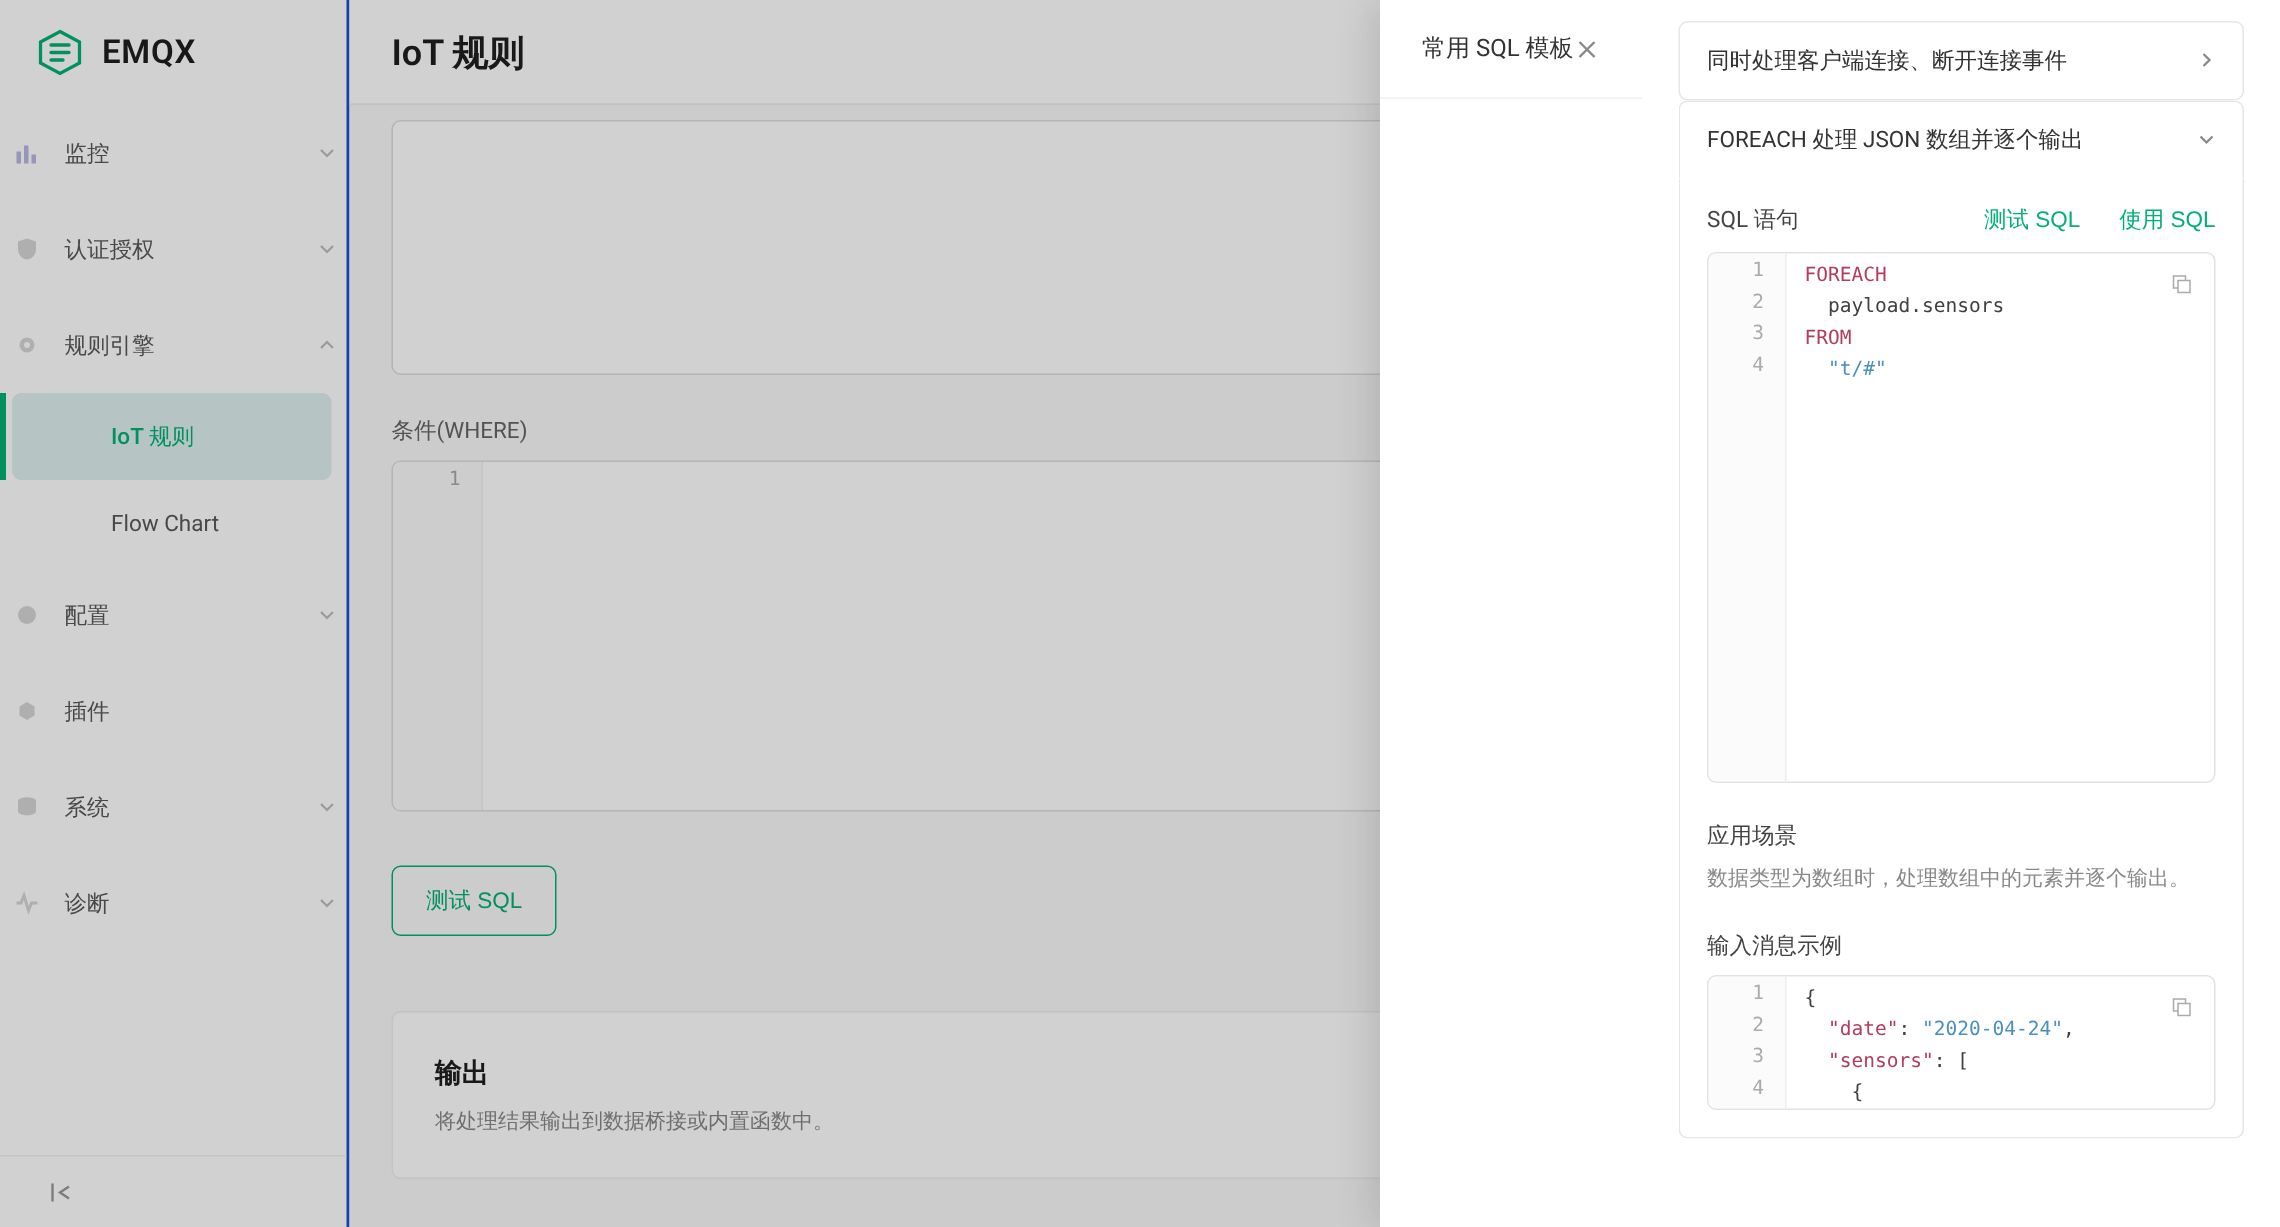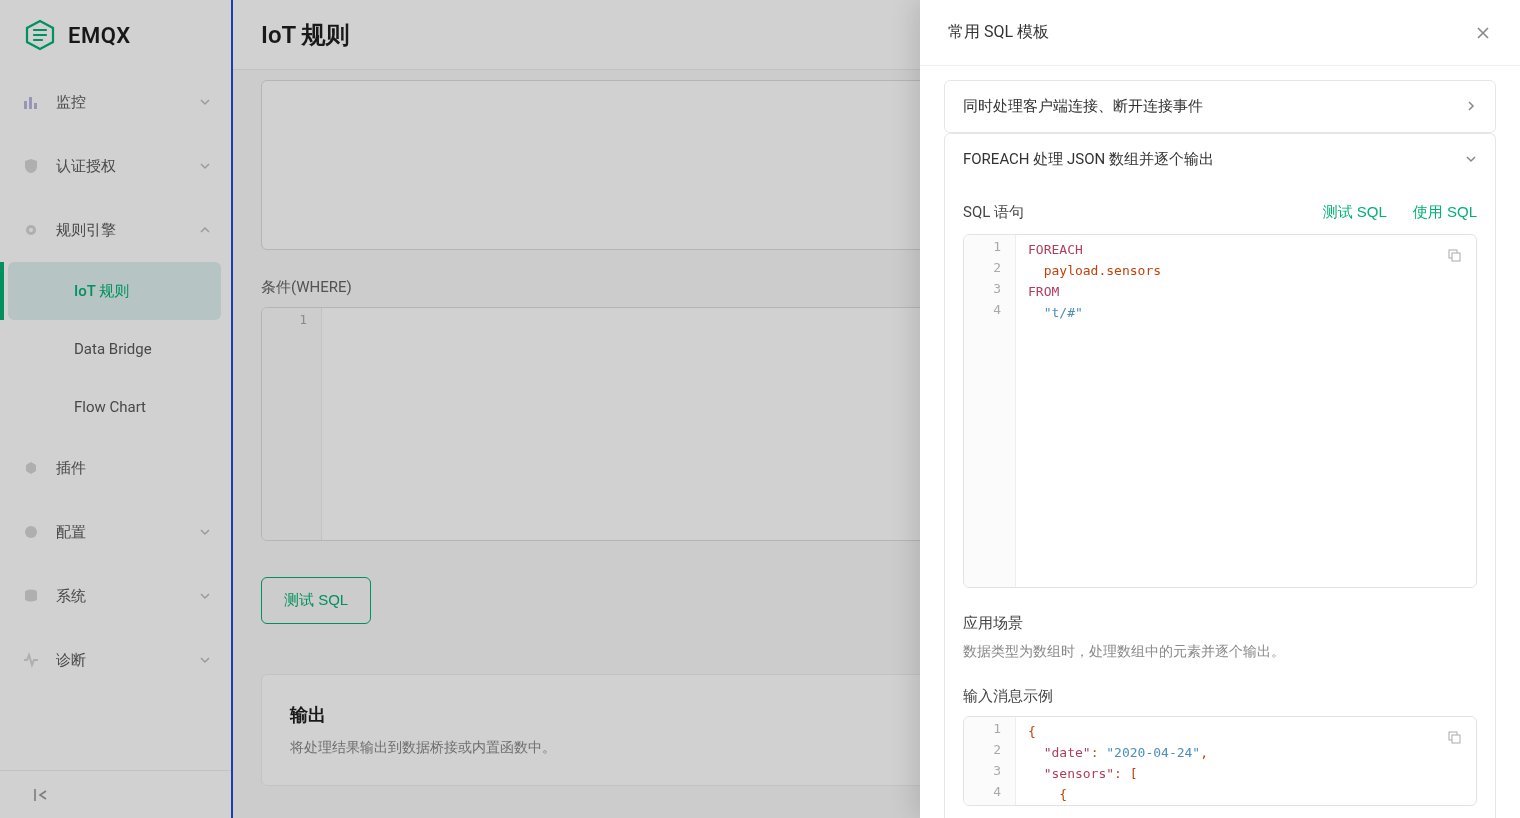--- a/index.html
+++ b/index.html
@@ -33,21 +33,21 @@
     .sidebar-logo-text {
       font-size: 22px;
       font-weight: 600;
       letter-spacing: 0.5px;
       color: #1e1e1e;
     }
 
     .nav-item {
       display: flex;
       align-items: center;
-      padding: 0 20px;
+      padding: 0 7px;
       height: 64px;
       cursor: pointer;
       color: #595959;
       font-size: 15px;
       position: relative;
     }
     .nav-item .nav-icon {
       width: 22px;
       height: 22px;
       margin-right: 14px;
@@ -216,21 +216,20 @@
 
     
     .drawer {
       position: absolute;
       right: 0; top: 0;
       width: 600px;
       height: 100%;
       background: #fff;
       box-shadow: -6px 0 24px rgba(0,0,0,0.12);
       display: flex;
-      flex-direction: column;
     }
     .drawer-header {
       display: flex;
       align-items: center;
       padding: 0 28px;
       height: 66px;
       border-bottom: 1px solid #f0f0f0;
     }
     .drawer-title { font-size: 16px; color: #333; }
     .drawer-close { margin-left: auto; cursor: pointer; color: #888; }
@@ -281,21 +280,21 @@
     .code-box {
       border: 1px solid #e2e2e2;
       border-radius: 6px;
       position: relative;
       overflow: hidden;
     }
     .code-box .editor-gutter { width: 52px; }
     .code-box .editor-content { margin-left: 52px; }
     .code-lines { line-height: 21px; }
     .kw { color: #b13e5d; }
-    .ident { color: #c2410c; }
+    .ident { color: #404040; }
     .str { color: #4a8fbd; }
     .prop { color: #b13e5d; }
 
     .copy-icon {
       position: absolute;
       top: 12px;
       right: 14px;
       width: 16px;
       height: 16px;
       cursor: pointer;
@@ -362,47 +361,44 @@
         <svg width="12" height="12" viewBox="0 0 12 12">
           <path d="M2 8 L6 4 L10 8" stroke="#888" stroke-width="1.5" fill="none"></path>
         </svg>
       </span>
   </div>
 
   <div class="nav-sub active">
     <span>IoT 规则</span>
   </div>
   <div class="nav-sub">
-    <span>Data Bridge</span>
-  </div>
-  <div class="nav-sub">
     <span>Flow Chart</span>
-  </div>
-
-  <div class="nav-item">
-    <span class="nav-icon">
-      <svg width="18" height="18" viewBox="0 0 18 18">
-          <path d="M4 6 L9 3 L14 6 L14 12 L9 15 L4 12 Z" fill="#bbb"></path>
-        </svg>
-    </span>
-    <span>插件</span>
   </div>
 
   <div class="nav-item">
     <span class="nav-icon">
       <svg width="18" height="18" viewBox="0 0 18 18">
           <circle cx="9" cy="9" r="6" fill="#bbb"></circle>
         </svg>
     </span>
     <span>配置</span>
     <span class="nav-chevron">
         <svg width="12" height="12" viewBox="0 0 12 12">
           <path d="M2 4 L6 8 L10 4" stroke="#888" stroke-width="1.5" fill="none"></path>
         </svg>
       </span>
+  </div>
+
+  <div class="nav-item">
+    <span class="nav-icon">
+      <svg width="18" height="18" viewBox="0 0 18 18">
+          <path d="M4 6 L9 3 L14 6 L14 12 L9 15 L4 12 Z" fill="#bbb"></path>
+        </svg>
+    </span>
+    <span>插件</span>
   </div>
 
   <div class="nav-item">
     <span class="nav-icon">
       <svg width="18" height="18" viewBox="0 0 18 18">
           <ellipse cx="9" cy="5" rx="6" ry="2.5" fill="#bbb"></ellipse>
           <path d="M3 5 V12 C3 13.4 5.7 14.5 9 14.5 C12.3 14.5 15 13.4 15 12 V5" fill="#bbb"></path>
         </svg>
     </span>
     <span>系统</span>

